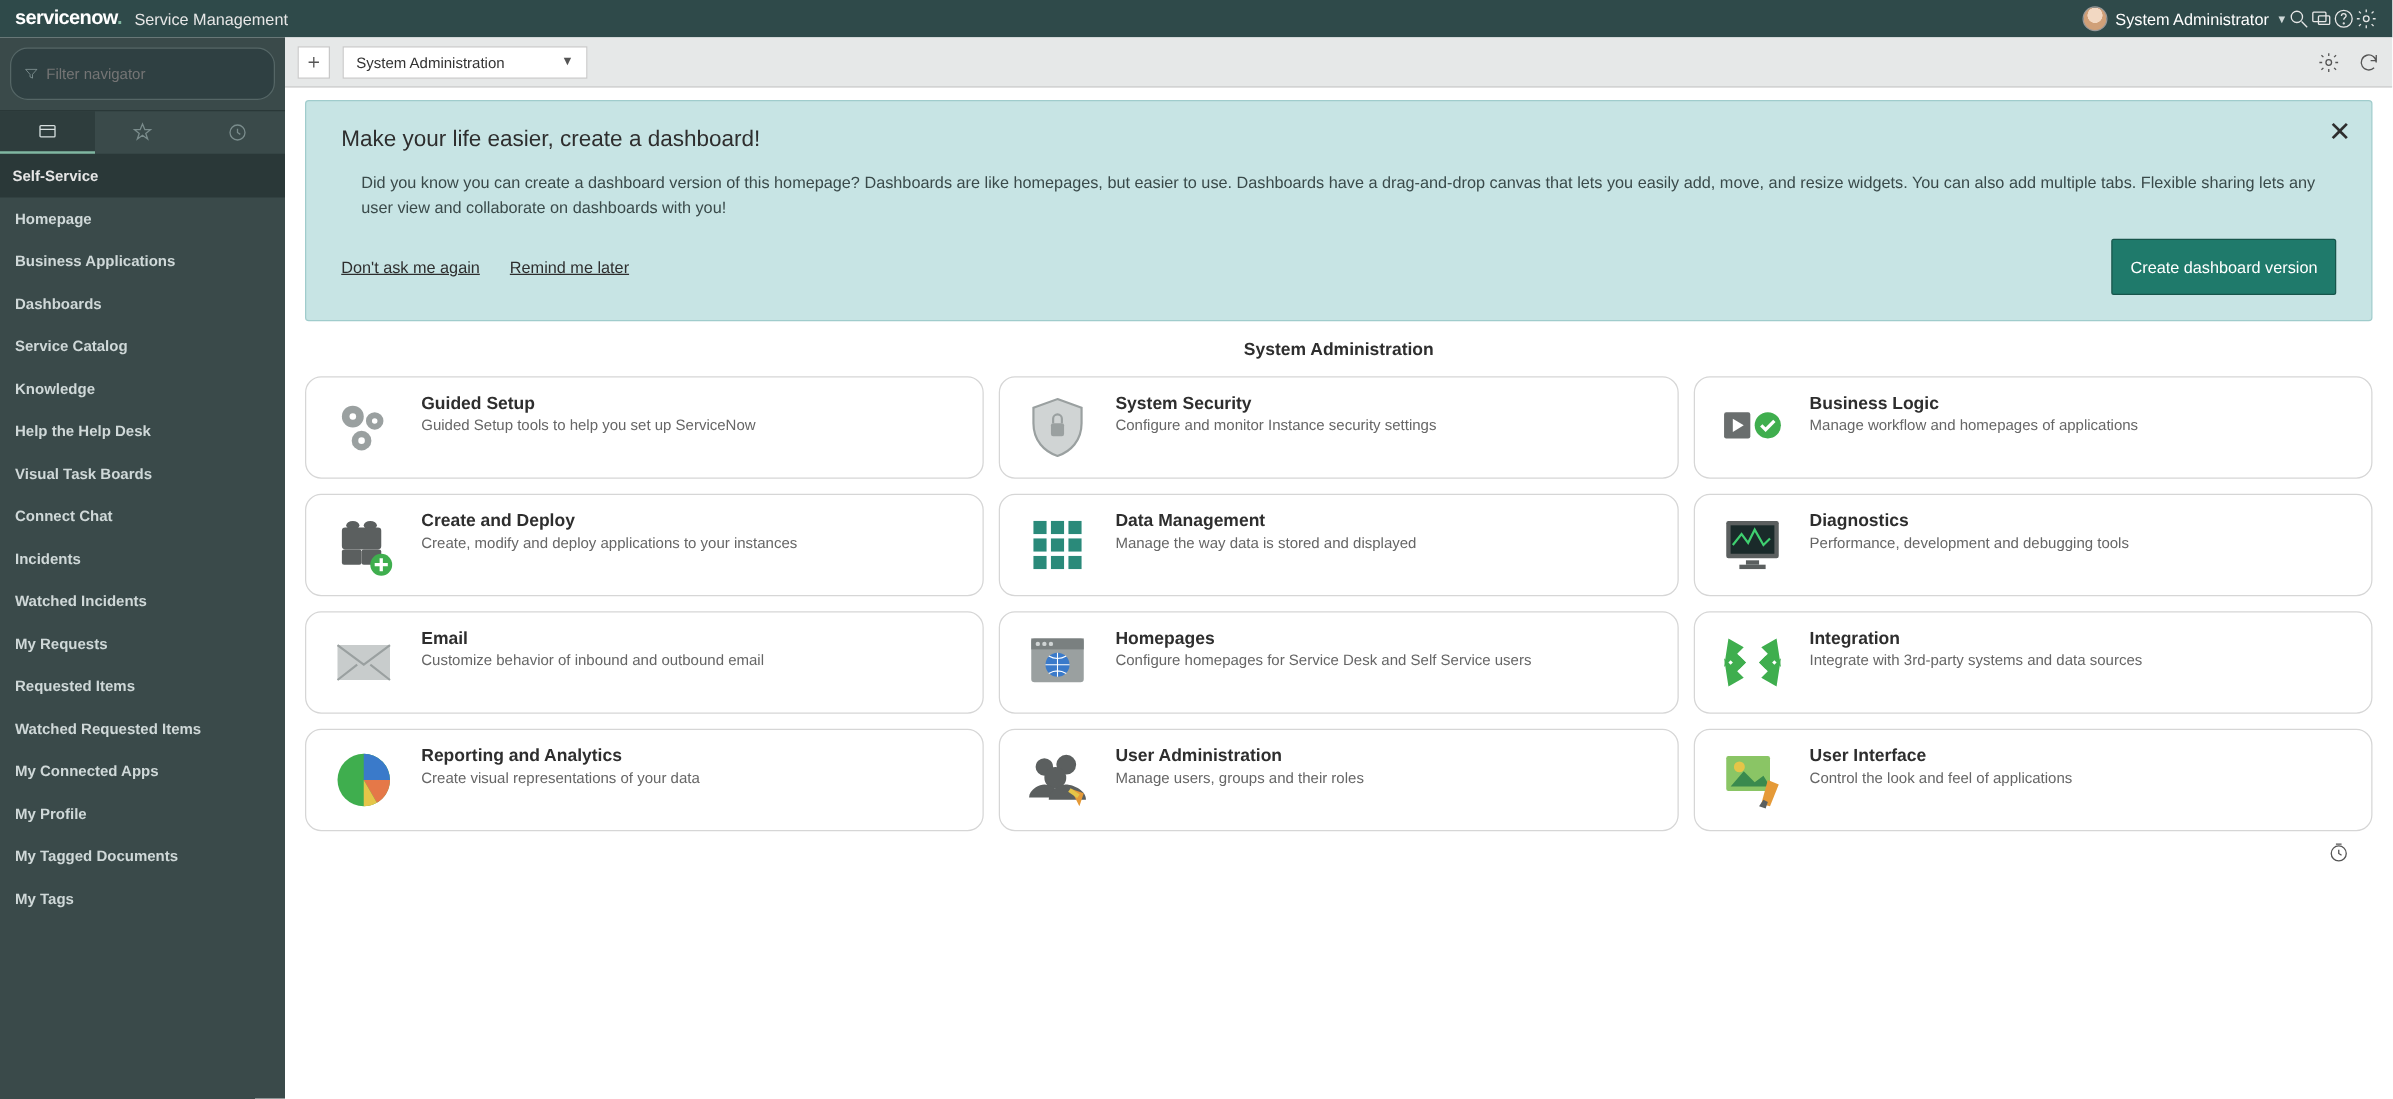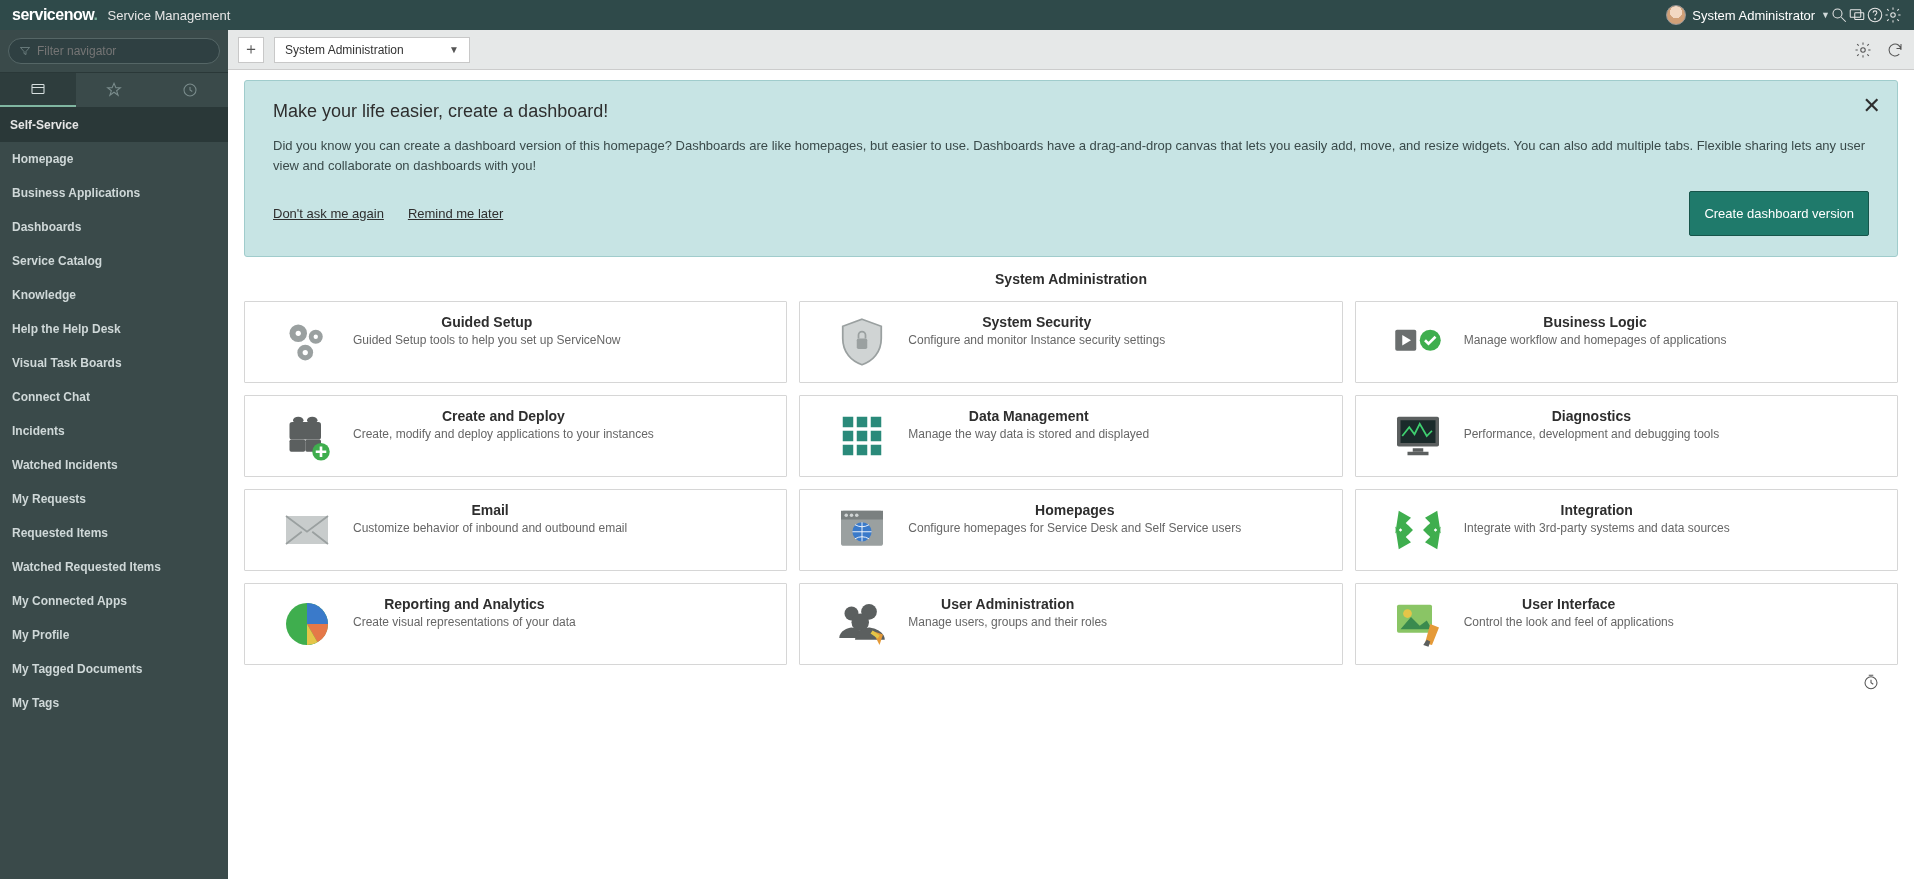--- a/index.html
+++ b/index.html
@@ -16,21 +16,21 @@
 .user-area .caret { font-size: 9px; color: #cfd8d8; }
 .banner-icon { width: 18px; height: 18px; display: flex; align-items: center; justify-content: center; color: #e6e6e6; cursor: pointer; }
 .banner-icon svg { width: 18px; height: 18px; stroke: #e6e6e6; fill: none; stroke-width: 1.4; }
 
 
 .layout { display: flex; height: calc(100vh - 30px); }
 .left-nav { width: 228px; background: #3a4a4a; display: flex; flex-direction: column; }
 
 
 .filter-wrap { padding: 8px; }
-.filter-box { display: flex; align-items: center; background: #2f4042; border: 1px solid #556666; border-radius: 14px; height: 26px; padding: 0 10px; color: #9fb0b0; }
+.filter-box { display: flex; align-items: center; background: #2f4042; border: 1px solid #556666; border-radius: 14px; height: 42px; padding: 0 10px; color: #9fb0b0; }
 .filter-box svg { width: 12px; height: 12px; stroke: #9fb0b0; fill: none; margin-right: 6px; }
 .filter-box input { background: transparent; border: none; outline: none; color: #cfd8d8; font-size: 12px; flex: 1; }
 
 
 .nav-tabs { display: flex; height: 36px; border-top: 1px solid #2a3838; border-bottom: 1px solid #2a3838; }
 .nav-tab { flex: 1; display: flex; align-items: center; justify-content: center; cursor: pointer; color: #7a8c8c; }
 .nav-tab.active { background: #2e3d3d; color: #d8e0e0; border-bottom: 2px solid #80B6A1; }
 .nav-tab svg { width: 18px; height: 18px; stroke: currentColor; fill: none; stroke-width: 1.4; }
 
 
@@ -50,31 +50,31 @@
 .select-box .arrow { font-size: 10px; color: #555; }
 .toolbar-right { margin-left: auto; display: flex; align-items: center; gap: 14px; }
 .toolbar-icon { width: 18px; height: 18px; cursor: pointer; color: #555; }
 .toolbar-icon svg { width: 18px; height: 18px; stroke: #555; fill: none; stroke-width: 1.4; }
 
 .content { flex: 1; overflow-y: auto; padding: 10px 16px 30px 16px; position: relative; }
 
 
 .promo { background: #c7e4e4; border: 1px solid #a0cccc; border-radius: 3px; padding: 20px 28px; position: relative; margin-bottom: 4px; }
 .promo h2 { font-size: 18px; font-weight: 400; color: #2e2e2e; margin-bottom: 14px; }
-.promo p { font-size: 13px; color: #3a4a4a; line-height: 1.5; margin-bottom: 16px; }
+.promo p { font-size: 13px; color: #3a4a4a; line-height: 1.5; margin-bottom: 16px; margin-left: 16px; }
 .promo-actions { display: flex; align-items: center; gap: 24px; }
 .promo-actions a { color: #2e2e2e; text-decoration: underline; font-size: 13px; cursor: pointer; }
 .promo-btn { margin-left: auto; background: #1f7a6b; color: #fff; border: 1px solid #17554b; padding: 14px 14px; font-size: 13px; cursor: pointer; border-radius: 2px; }
 .close-x { position: absolute; top: 12px; right: 16px; font-size: 22px; cursor: pointer; color: #2e2e2e; }
 
 .page-title { text-align: center; font-weight: 700; font-size: 14px; color: #2e2e2e; padding: 10px 0 14px; }
 
 
 .card-grid { display: grid; grid-template-columns: repeat(3, 1fr); gap: 12px 12px; }
-.card { border: 1px solid #d6d6d6; border-radius: 1px; padding: 12px 32px; display: flex; gap: 16px; min-height: 80px; cursor: pointer; text-align: center; }
+.card { border: 1px solid #d6d6d6; border-radius: 13px; padding: 12px 16px; display: flex; gap: 16px; min-height: 80px; cursor: pointer; }
 .card-icon { width: 60px; height: 56px; flex-shrink: 0; display: flex; align-items: center; justify-content: center; }
 .card-icon svg { width: 56px; height: 56px; }
 .card-text h4 { font-size: 14px; font-weight: 700; color: #2e2e2e; margin-bottom: 2px; }
 .card-text p { font-size: 12px; color: #666; line-height: 1.4; }
 .footer-area { height: 40px; position: relative; }
 .footer-clock { position: absolute; right: 18px; top: 8px; width: 18px; height: 18px; }
 .footer-clock svg { width: 18px; height: 18px; stroke: #555; fill: none; stroke-width: 1.4; }
 </style>
 </head>
 <body>

